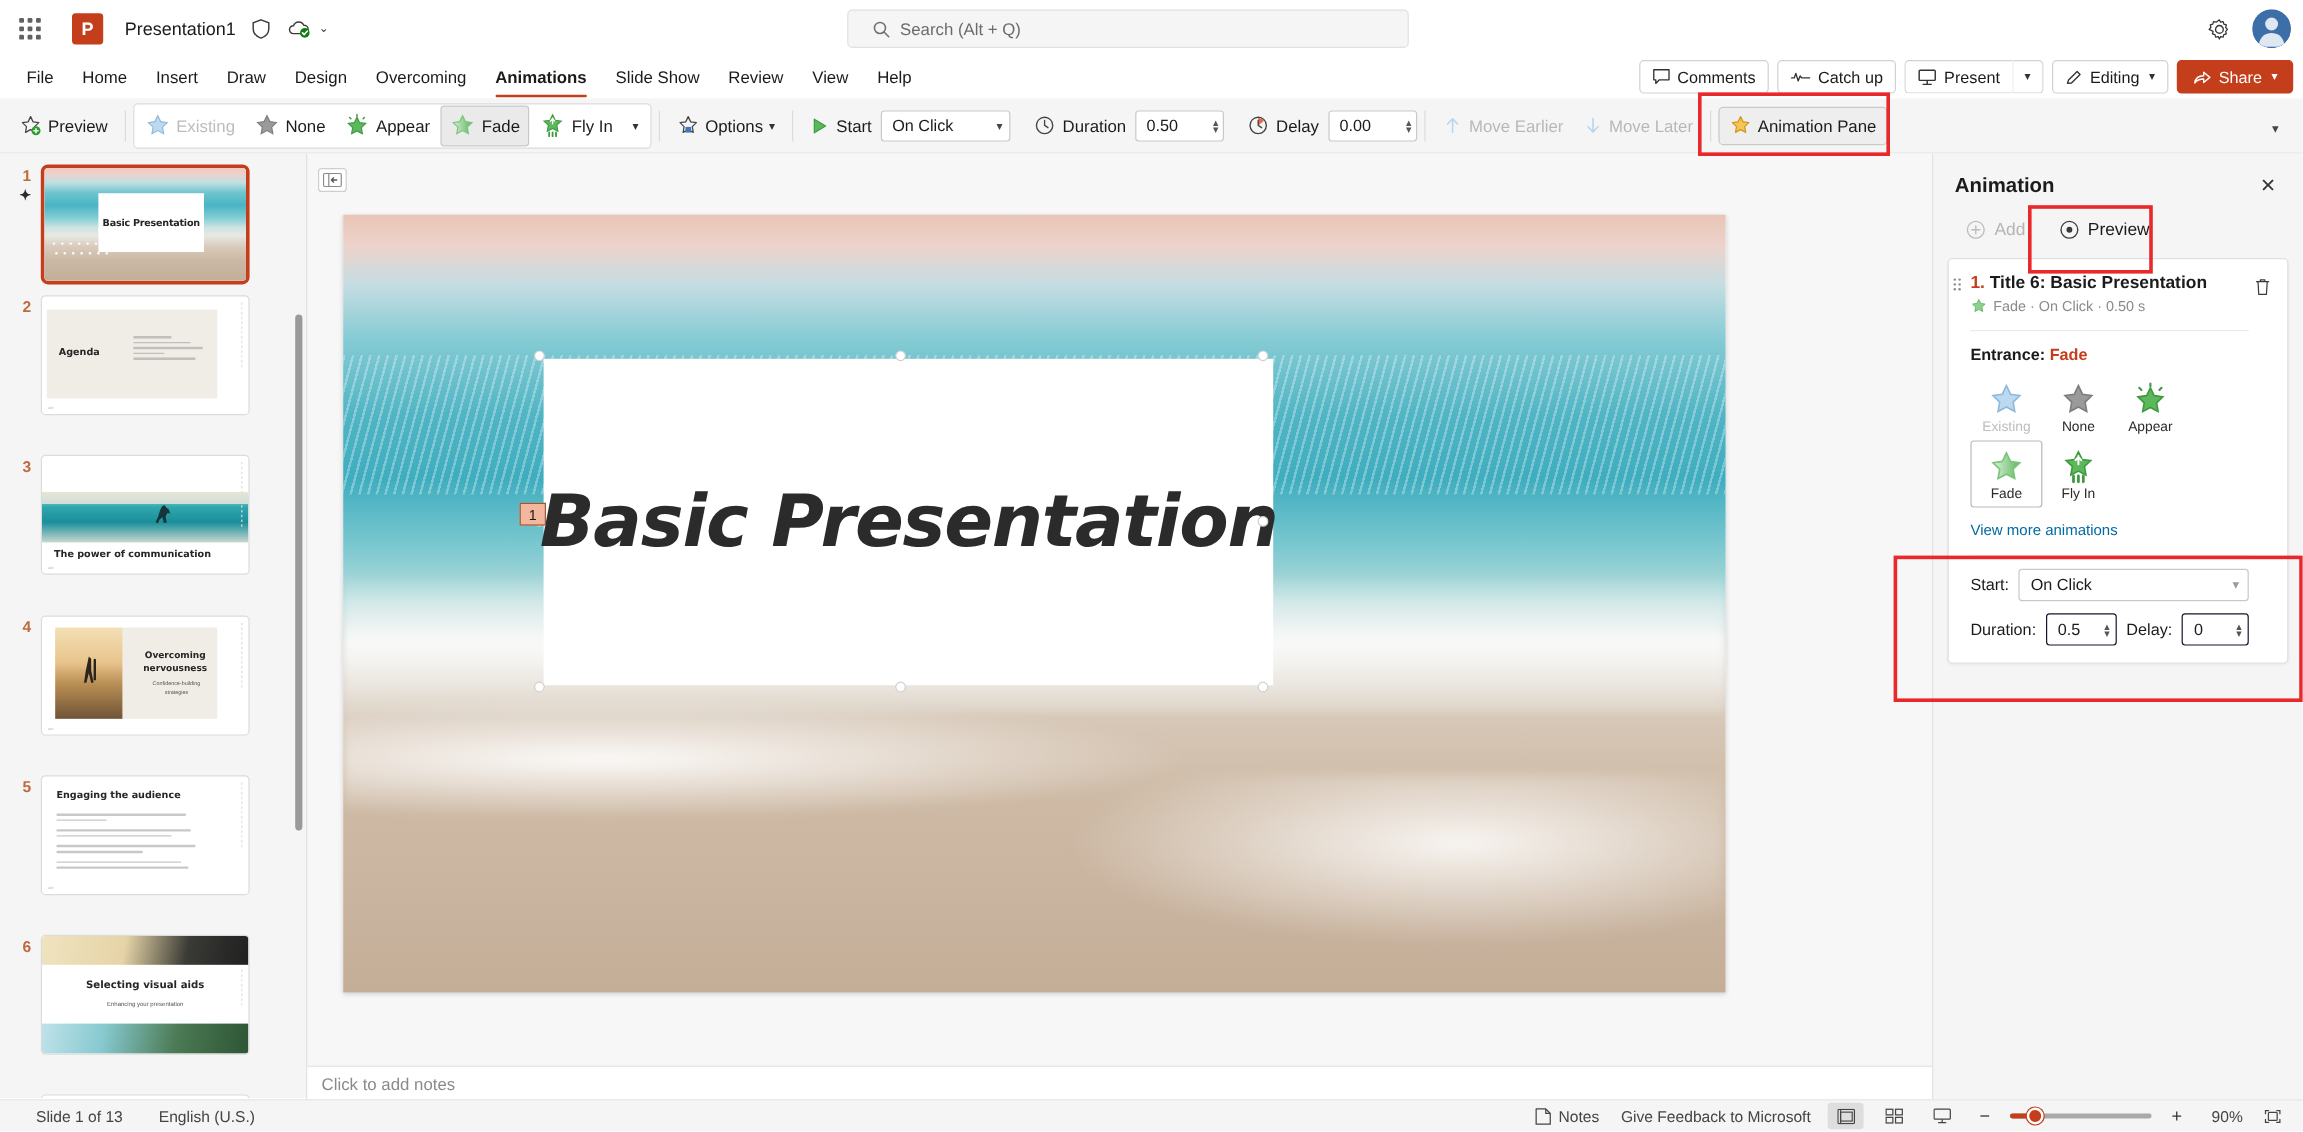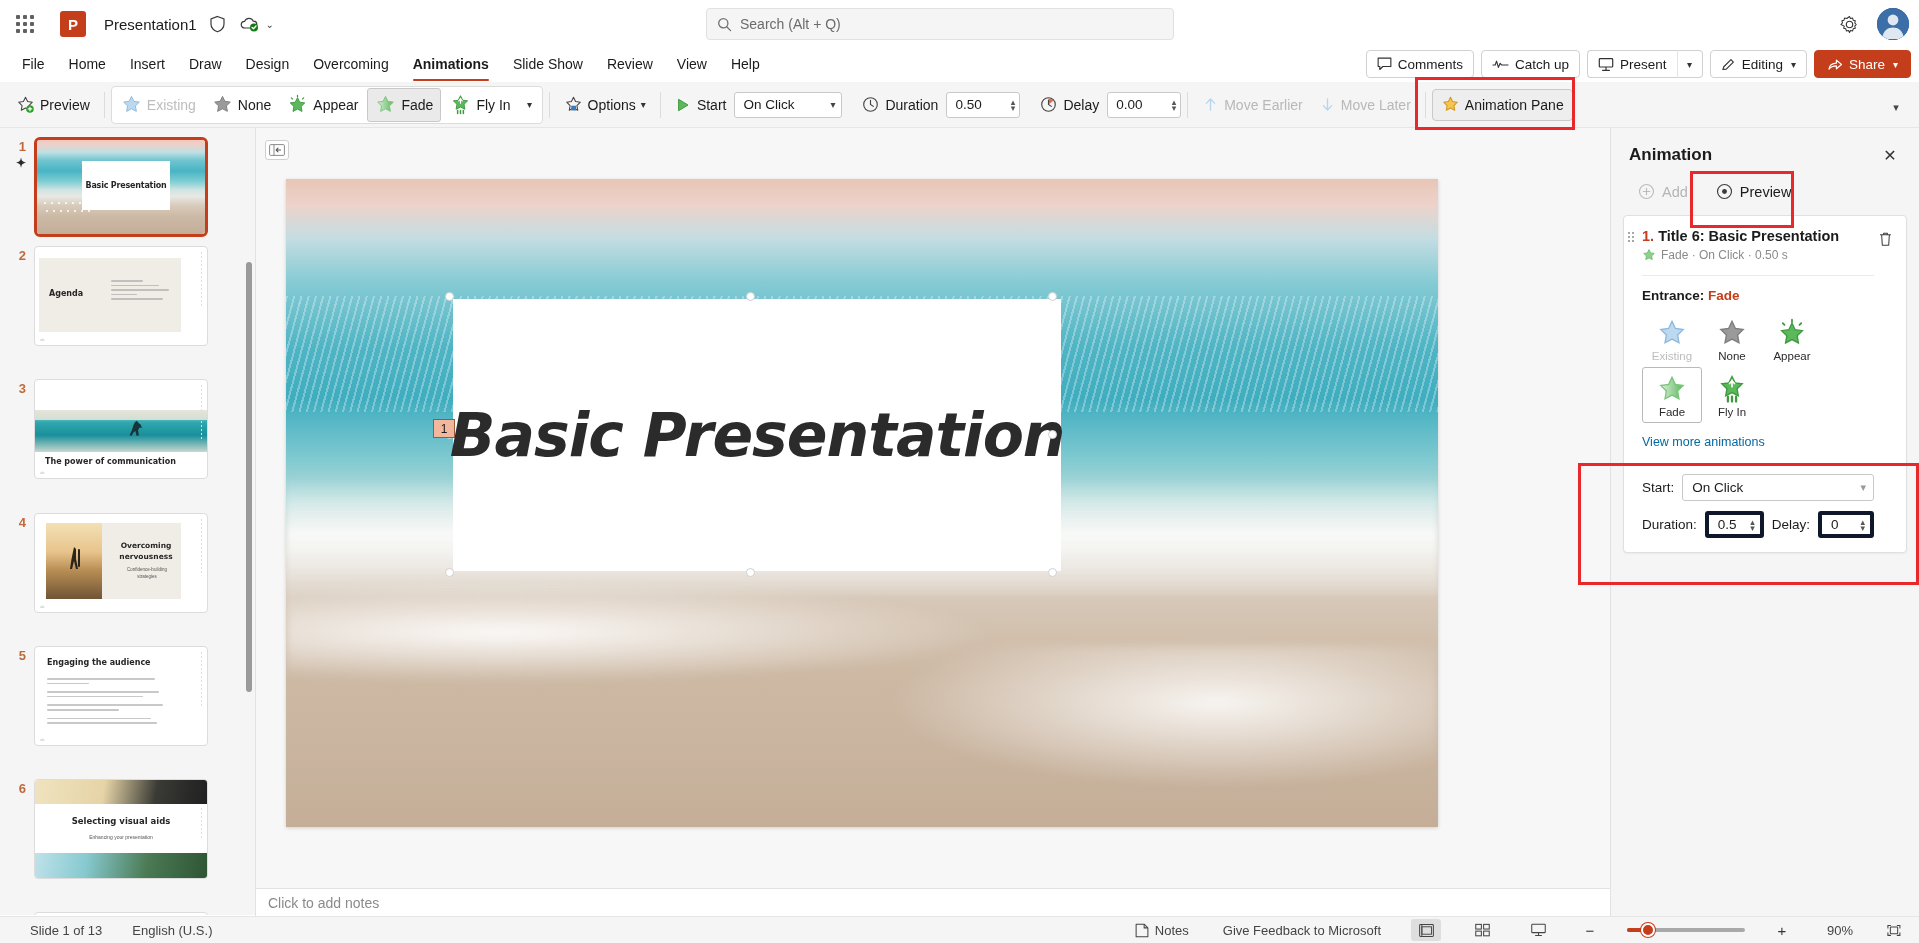--- a/index.html
+++ b/index.html
@@ -31,21 +31,21 @@
   .doc-title {
     margin-left:18px; font-size:15px; color:#1b1b1b; white-space:nowrap;
   }
   .shield-icon { margin-left:10px; width:22px; height:22px; display:flex; align-items:center; justify-content:center; }
   .cloud-icon { margin-left:8px; width:26px; height:22px; display:flex; align-items:center; justify-content:center; }
   .chev-sm { margin-left:3px; font-size:10px; color:#444; }
 
   .searchwrap {
     position:absolute; left:706px; top:8px; width:468px; height:32px;
     background:#f5f5f5; border:1px solid #e0e0e0; border-radius:4px;
-    display:flex; align-items:center; padding:0 10px; cursor:text;
+    display:flex; align-items:center; padding:0 20px; cursor:text;
   }
   .search-ph { font-size:14px; color:#6b6b6b; margin-left:8px; }
 
   .tb-right { position:absolute; right:10px; top:6px; display:flex; align-items:center; gap:4px; }
   .icon-btn {
     width:36px; height:36px; border-radius:4px; display:flex; align-items:center; justify-content:center;
     cursor:pointer;
   }
   .avatar {
     width:32px; height:32px; border-radius:50%; background:#2b579a;
@@ -258,33 +258,33 @@
   .ap-eff span { font-size:11.5px; color:#2b2b2b; }
   .ap-eff.dim span { color:#bdbdbd; }
   .ap-link { font-size:12.5px; color:#0369a1; margin-top:12px; cursor:pointer; }
   .ap-row { display:flex; align-items:center; gap:8px; margin-top:10px;text-align:right; }
   .ap-lbl { font-size:13.5px; color:#1b1b1b; }
   .ap-select {
     flex:1; height:27px; border:1px solid #c9c9c9; border-radius:3px; background:#fff;
     display:flex; align-items:center; justify-content:space-between; padding:0 7px 0 9px; font-size:13.5px; color:#1b1b1b; cursor:pointer;
   }
   .ap-spin {
-    height:27px; width:92px; border:4px solid #0f172a; border-radius:3px; background:#fff;
+    height:27px; width:92px; border:1px solid #0f172a; border-radius:3px; background:#fff;
     display:flex; align-items:center; justify-content:space-between; padding:0 5px 0 9px; font-size:13.5px; color:#1b1b1b;
   }
   .ap-spin.small { width:86px; }
 
   
   .statusbar {
     position:absolute; bottom:0; left:0; width:1919px; height:27px; background:#f5f5f5;
     border-top:1px solid #e6e6e6; display:flex; align-items:center;padding-left:12px;
   }
   .sb-left { display:flex; align-items:center; gap:22px; padding-left:14px; font-size:13px; color:#444; }
   .sb-item { cursor:pointer; padding:2px 4px; border-radius:3px; white-space:nowrap; }
-  .sb-right { position:absolute; right:10px; display:flex; align-items:center; gap:26px; font-size:13px; color:#444; }
+  .sb-right { position:absolute; right:10px; display:flex; align-items:center; gap:10px; font-size:13px; color:#444; }
   .view-btn { width:30px; height:22px; display:flex; align-items:center; justify-content:center; border-radius:3px; cursor:pointer; }
   .view-btn.active { background:#dedede; }
   .zoom-track { width:118px; height:4px; background:#a9a9a9; border-radius:2px; position:relative; cursor:pointer; }
   .zoom-fill { position:absolute; left:0; top:0; height:4px; width:16px; background:#c43e1c; border-radius:2px; }
   .zoom-knob { position:absolute; left:14px; top:-5px; width:14px; height:14px; border-radius:50%; background:#c43e1c; border:2px solid #fff; box-shadow:0 0 0 1px #c43e1c; }
   .zoom-pm { width:22px; height:22px; display:flex; align-items:center; justify-content:center; cursor:pointer; font-size:15px; color:#333; border-radius:3px; }
   .zoom-val { min-width:34px; text-align:right; }
 
   
   .annot { position:absolute; border:3px solid #e8282a; pointer-events:none; z-index:40; }

